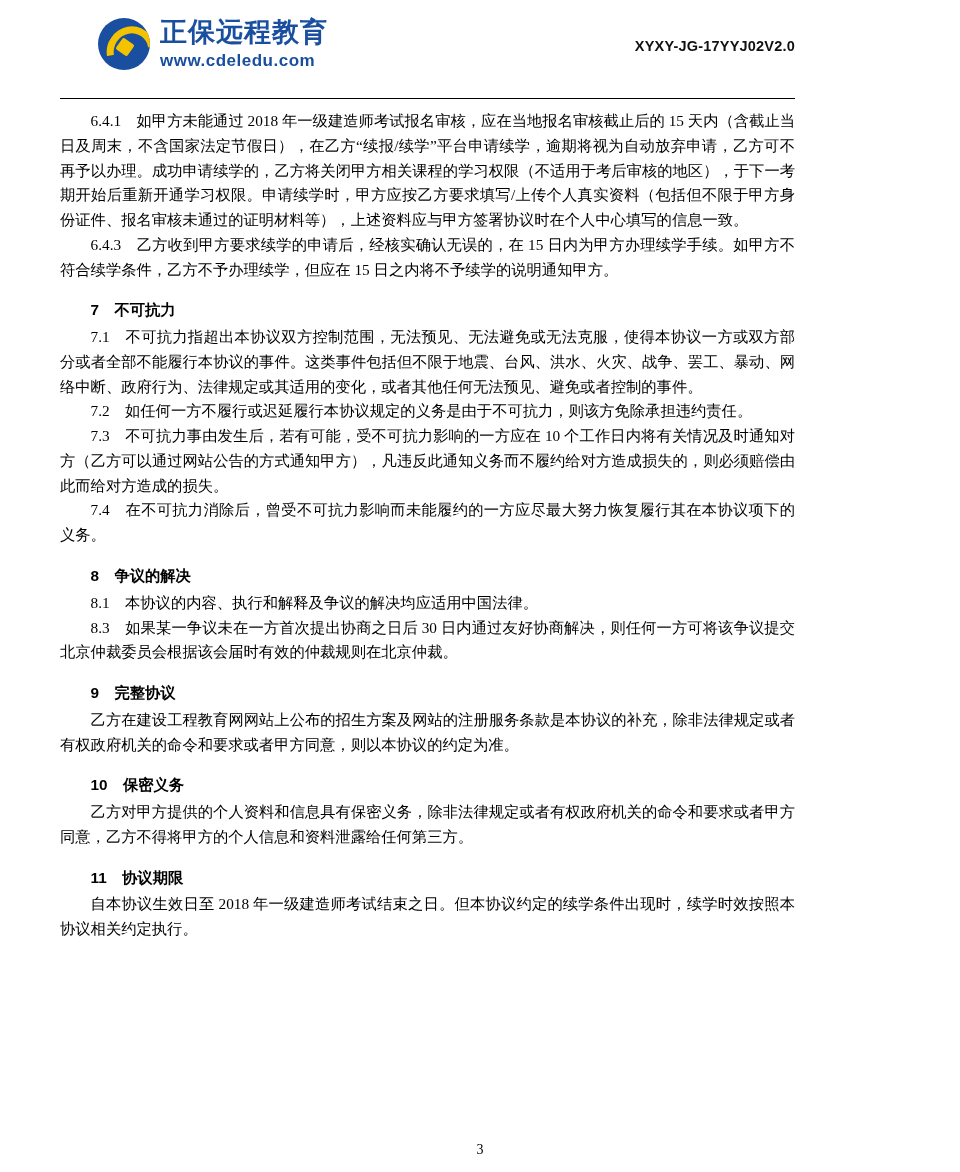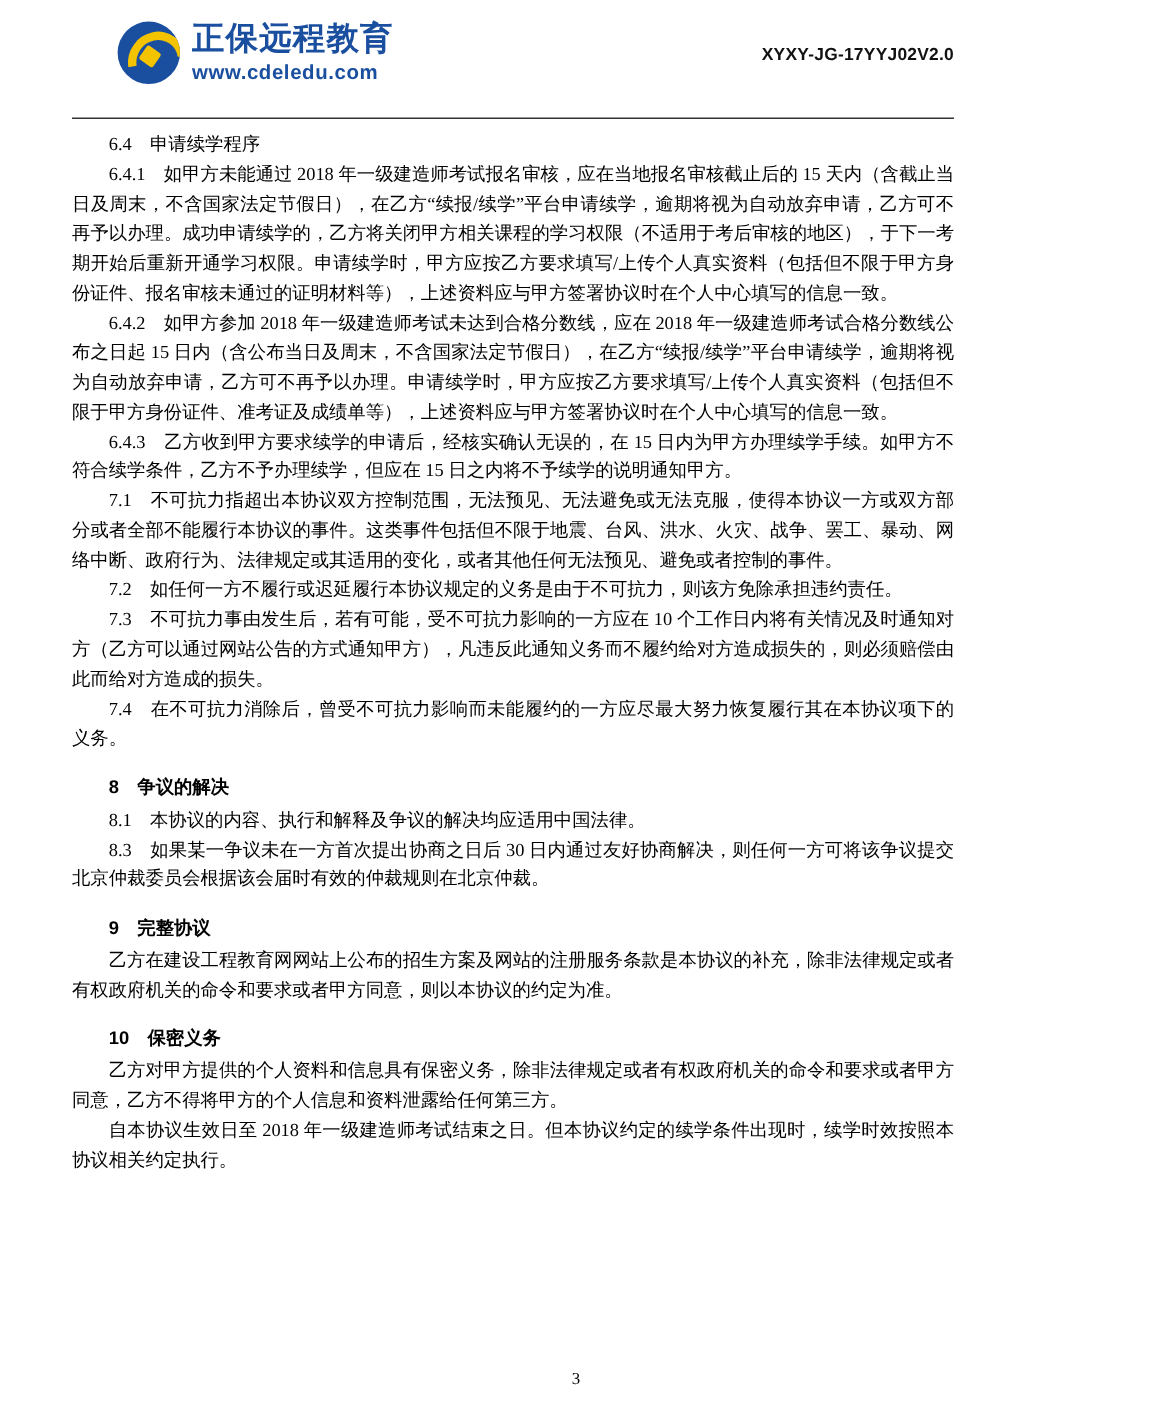--- a/index.html
+++ b/index.html
@@ -148,40 +148,40 @@
         <span class="brand-url">www.cdeledu.com</span>
       </div>
     </div>
     <div class="doc-code">XYXY-JG-17YYJ02V2.0</div>
   </div>
 
   <div class="rule"></div>
 
   <div class="content">
 
-    <p class="sub-head">6.4　申请续学程序</p>
     <p class="para">6.4.1　如甲方未能通过 2018 年一级建造师考试报名审核，应在当地报名审核截止后的 15 天内（含截止当日及周末，不含国家法定节假日），在乙方“续报/续学”平台申请续学，逾期将视为自动放弃申请，乙方可不再予以办理。成功申请续学的，乙方将关闭甲方相关课程的学习权限（不适用于考后审核的地区），于下一考期开始后重新开通学习权限。申请续学时，甲方应按乙方要求填写/上传个人真实资料（包括但不限于甲方身份证件、报名审核未通过的证明材料等），上述资料应与甲方签署协议时在个人中心填写的信息一致。</p>
-    <p class="para">6.4.2　如甲方参加 2018 年一级建造师考试未达到合格分数线，应在 2018 年一级建造师考试合格分数线公布之日起 15 日内（含公布当日及周末，不含国家法定节假日），在乙方“续报/续学”平台申请续学，逾期将视为自动放弃申请，乙方可不再予以办理。申请续学时，甲方应按乙方要求填写/上传个人真实资料（包括但不限于甲方身份证件、准考证及成绩单等），上述资料应与甲方签署协议时在个人中心填写的信息一致。</p>
     <p class="para">6.4.3　乙方收到甲方要求续学的申请后，经核实确认无误的，在 15 日内为甲方办理续学手续。如甲方不符合续学条件，乙方不予办理续学，但应在 15 日之内将不予续学的说明通知甲方。</p>
 
+    <p class="sec-head">7　不可抗力</p>
     <p class="para">7.1　不可抗力指超出本协议双方控制范围，无法预见、无法避免或无法克服，使得本协议一方或双方部分或者全部不能履行本协议的事件。这类事件包括但不限于地震、台风、洪水、火灾、战争、罢工、暴动、网络中断、政府行为、法律规定或其适用的变化，或者其他任何无法预见、避免或者控制的事件。</p>
     <p class="para">7.2　如任何一方不履行或迟延履行本协议规定的义务是由于不可抗力，则该方免除承担违约责任。</p>
     <p class="para">7.3　不可抗力事由发生后，若有可能，受不可抗力影响的一方应在 10 个工作日内将有关情况及时通知对方（乙方可以通过网站公告的方式通知甲方），凡违反此通知义务而不履约给对方造成损失的，则必须赔偿由此而给对方造成的损失。</p>
     <p class="para">7.4　在不可抗力消除后，曾受不可抗力影响而未能履约的一方应尽最大努力恢复履行其在本协议项下的义务。</p>
 
     <p class="sec-head">8　争议的解决</p>
     <p class="para">8.1　本协议的内容、执行和解释及争议的解决均应适用中国法律。</p>
     <p class="para">8.3　如果某一争议未在一方首次提出协商之日后 30 日内通过友好协商解决，则任何一方可将该争议提交北京仲裁委员会根据该会届时有效的仲裁规则在北京仲裁。</p>
 
     <p class="sec-head">9　完整协议</p>
     <p class="para">乙方在建设工程教育网网站上公布的招生方案及网站的注册服务条款是本协议的补充，除非法律规定或者有权政府机关的命令和要求或者甲方同意，则以本协议的约定为准。</p>
 
     <p class="sec-head">10　保密义务</p>
     <p class="para">乙方对甲方提供的个人资料和信息具有保密义务，除非法律规定或者有权政府机关的命令和要求或者甲方同意，乙方不得将甲方的个人信息和资料泄露给任何第三方。</p>
 
+    <p class="sec-head">11　协议期限</p>
     <p class="para">自本协议生效日至 2018 年一级建造师考试结束之日。但本协议约定的续学条件出现时，续学时效按照本协议相关约定执行。</p>
 
 
   </div>
 
   <div class="footer">3</div>
 
 </div>
 
 </body></html>

